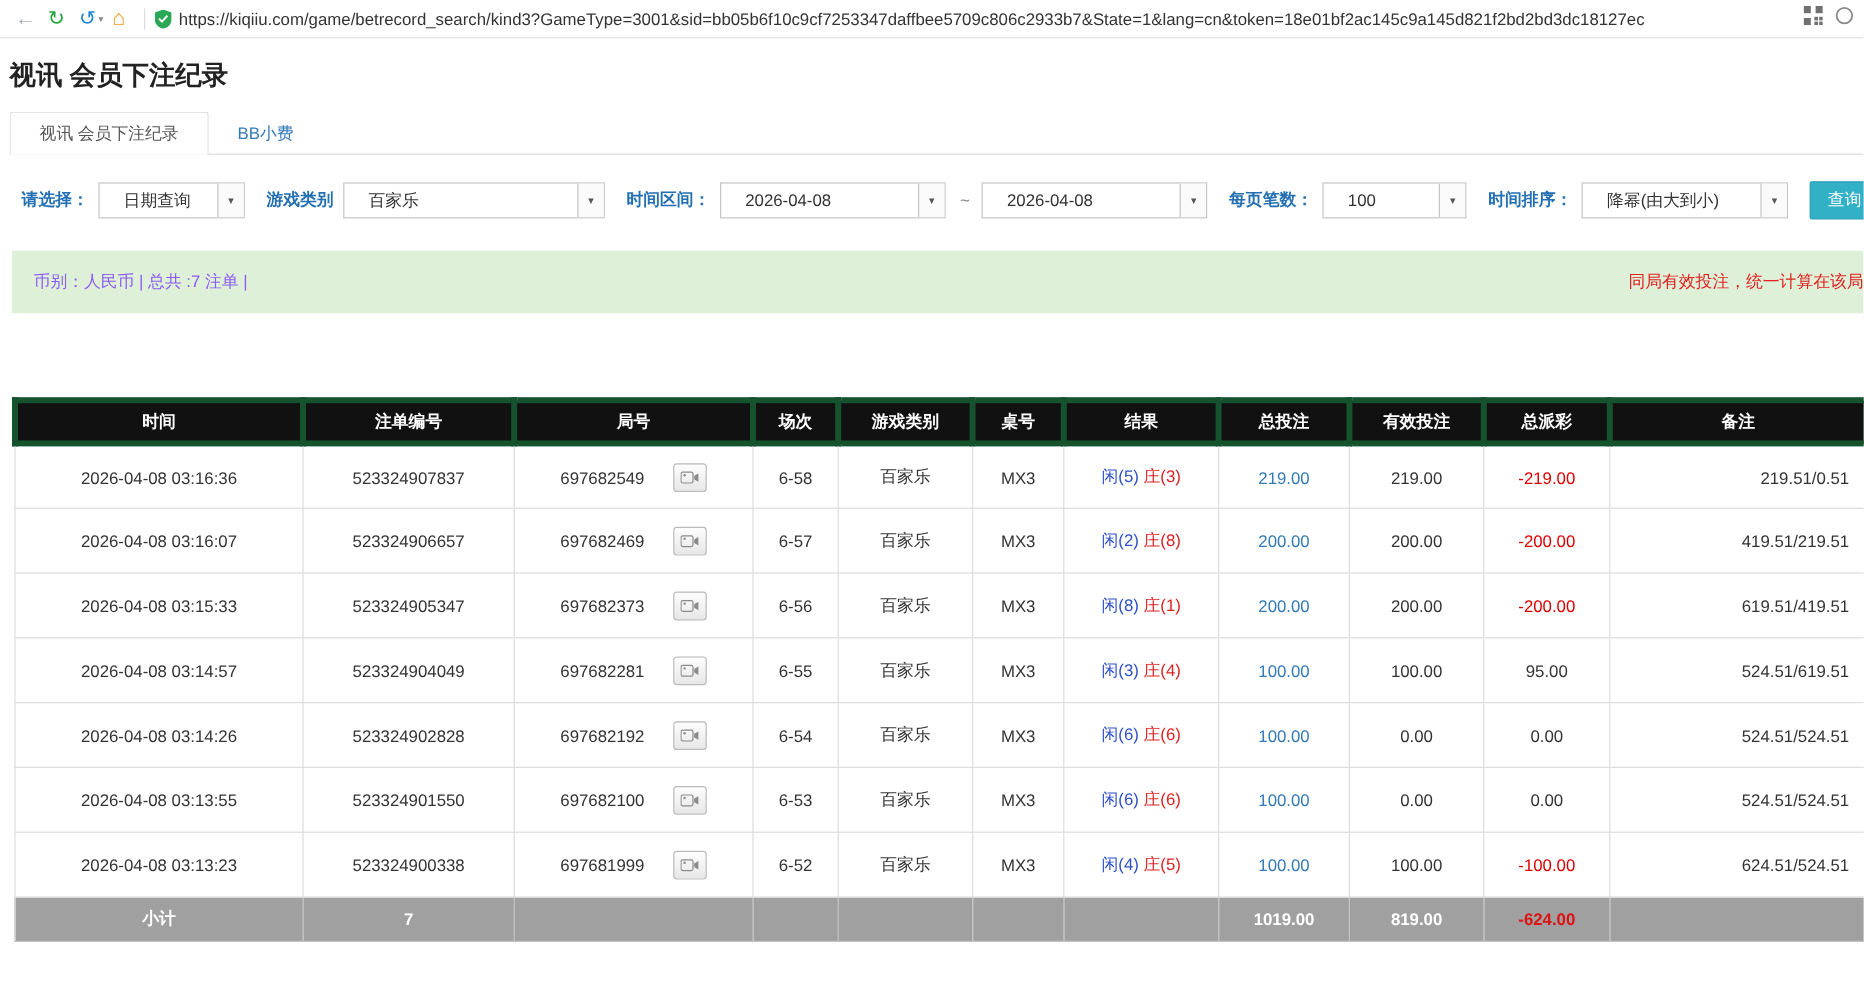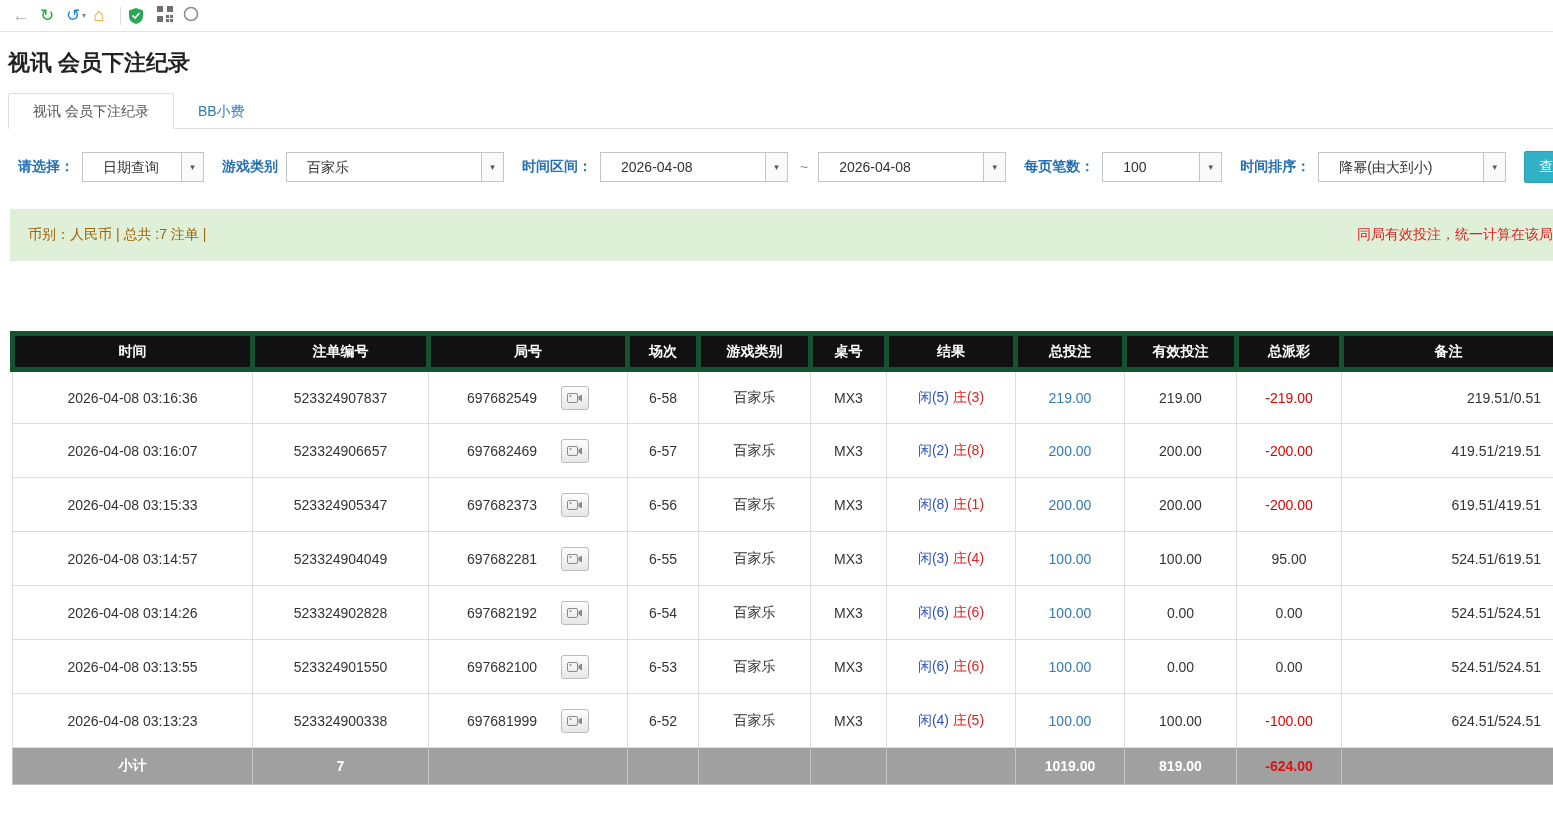--- a/index.html
+++ b/index.html
@@ -41,21 +41,21 @@
     background:#fafafa; display:flex; align-items:center; justify-content:center;
     color:#555; font-size:9px; }
   .tilde { color:#888; font-size:14px; margin:0 10px 0 -6px; }
   .search-btn { height:32px; width:58px; background:#31b0c6; color:#fff; border:1px solid #2aa0b5;
     font-size:14px; border-radius:2px; cursor:pointer; flex:0 0 auto; }
 
   
   .summary-bar { margin:26px 0 0 10px; width:1543px; height:52px; background:#dff0d8;
     display:flex; align-items:center; justify-content:space-between;
     padding-left:18px; white-space:nowrap; overflow:hidden; }
-  .summary-left { font-size:14px; color:#a16207; }
+  .summary-left { font-size:14px; color:#8b5cf6; }
   .summary-right { font-size:14px; color:#e02020; }
 
   
   .bet-table { border-collapse:collapse; table-layout:fixed; width:1543px;
     margin:70px 0 0 10px; font-size:14px; color:#333; }
   .bet-table th { background:#111; color:#fff; font-weight:bold; height:36px;
     border:5px solid #14532d; text-align:center; }
   .bet-table td { border:1px solid #ddd; height:54px; text-align:center; background:#fff; }
   .c-right { text-align:right !important; padding-right:14px; }
   .c-blue { color:#337ab7; }
@@ -79,20 +79,21 @@
   <span class="nav-icon icon-undo">↺</span>
   <span class="undo-caret">▾</span>
   <span class="nav-icon icon-home">⌂</span>
   <div class="vsep"></div>
   <span class="shield">
     <svg width="14" height="16" viewBox="0 0 14 16">
         <path d="M7 0 L14 2.5 V8 C14 12.5 10.8 15 7 16 C3.2 15 0 12.5 0 8 V2.5 Z" fill="#2aa855"></path>
         <path d="M3.5 7.5 L6 10 L10.5 5" stroke="#fff" stroke-width="1.6" fill="none"></path>
       </svg>
   </span>
+  <span class="url-text">https://kiqiiu.com/game/betrecord_search/kind3?GameType=3001&amp;sid=bb05b6f10c9cf7253347daffbee5709c806c2933b7&amp;State=1&amp;lang=cn&amp;token=18e01bf2ac145c9a145d821f2bd2bd3dc18127ec</span>
   <span class="right-icons">
     <span>
       <svg width="16" height="16" viewBox="0 0 16 16" fill="#707070">
           <rect x="0" y="0" width="6" height="6"></rect>
           <rect x="10" y="0" width="6" height="6"></rect>
           <rect x="0" y="10" width="6" height="6"></rect>
           <rect x="9" y="9" width="3" height="3"></rect>
           <rect x="13" y="13" width="3" height="3"></rect>
           <rect x="13" y="9" width="3" height="3"></rect>
           <rect x="9" y="13" width="3" height="3"></rect>
@@ -144,21 +145,21 @@
   </div>
   <div class="fgroup">
     <span class="flabel">每页笔数：</span>
     <span class="combo" style="width:120px">
       <span class="combo-text">100</span>
       <span class="combo-btn">▾</span>
     </span>
   </div>
   <div class="fgroup">
     <span class="flabel">时间排序：</span>
-    <span class="combo" style="width:188px">
+    <span class="combo" style="width:172px">
       <span class="combo-text">降幂(由大到小)</span>
       <span class="combo-btn">▾</span>
     </span>
   </div>
   <button class="search-btn">查询</button>
 </div>
 
 <div class="summary-bar">
   <span class="summary-left">币别：人民币 | 总共 :7 注单 |</span>
   <span class="summary-right">同局有效投注，统一计算在该局</span>

